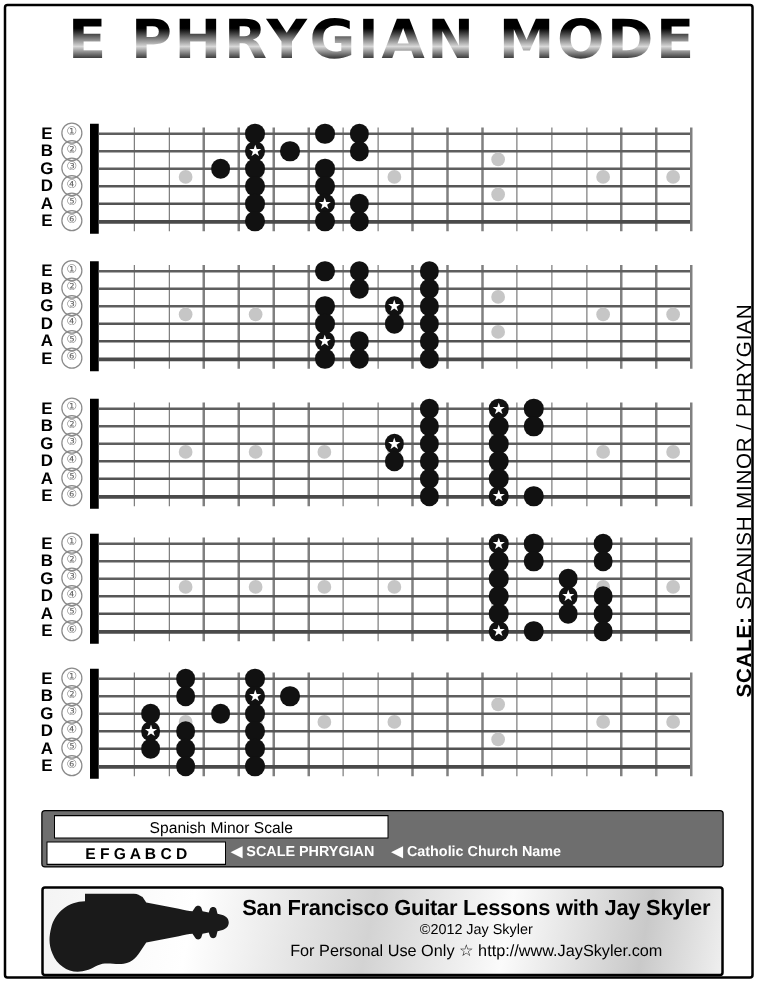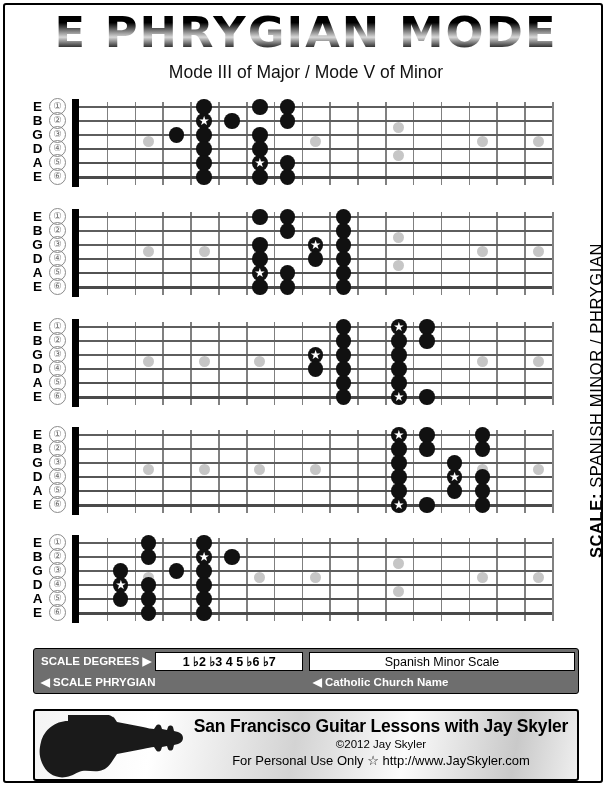--- a/index.html
+++ b/index.html
@@ -127,21 +127,20 @@
   #f2{font-size:11.5px;line-height:15px;}
   #f3{font-size:13px;line-height:17px;}
 </style>
 </head>
 <body>
 
 <div class="page-border"></div>
 
 <div id="title-wrap">
   <div id="main-title">E PHRYGIAN MODE</div>
-  <div id="subtitle">Mode III of Major / Mode V of Minor</div>
 </div>
 
 <div id="vertical-label">
   <span>
     <b>SCALE:</b><i> SPANISH MINOR / PHRYGIAN</i>
   </span>
 </div>
 
 <div id="boards">
     <div class="board" style="top: 96px;">
@@ -535,30 +534,27 @@
         <div class="note" style="left: 68.8088px; top: 59px; background: rgb(17, 17, 17);"></div>
         <div class="note" style="left: 124.456px; top: 59px; background: rgb(17, 17, 17);"></div>
         <div class="note" style="left: 68.8088px; top: 73px; background: rgb(17, 17, 17);"></div>
         <div class="note" style="left: 124.456px; top: 73px; background: rgb(17, 17, 17);"></div>
       </div>
     </div>
   </div>
 
 <div id="legend">
   <div class="legrow">
-    <div class="lcol-a lgroup" style="flex-direction:row;">
-      <div class="legtxt" style="padding:0 4px;">SCALE DEGREES ▶</div>
-      <div class="legbox wide">1 ♭2 ♭3 4 5 ♭6 ♭7</div>
-    </div>
     <div class="lcol-b lgroup" style="flex-direction:row;">
       <div class="legbox wide" style="font-weight:normal;">Spanish Minor Scale</div>
     </div>
   </div>
   <div class="legrow">
     <div class="lcol-a lgroup" style="flex-direction:row;">
+      <div class="legbox" style="width:144px;">E F G A B C D</div>
       <div class="legtxt" style="padding:0 4px;">◀ SCALE PHRYGIAN</div>
     </div>
     <div class="lcol-b lgroup" style="flex-direction:row;">
       <div class="legtxt" style="padding:0 4px;">◀ Catholic Church Name</div>
     </div>
   </div>
 </div>
 
 <div id="footer">
   <svg id="guitar-silhouette" width="160" height="64" viewBox="0 0 160 64">

